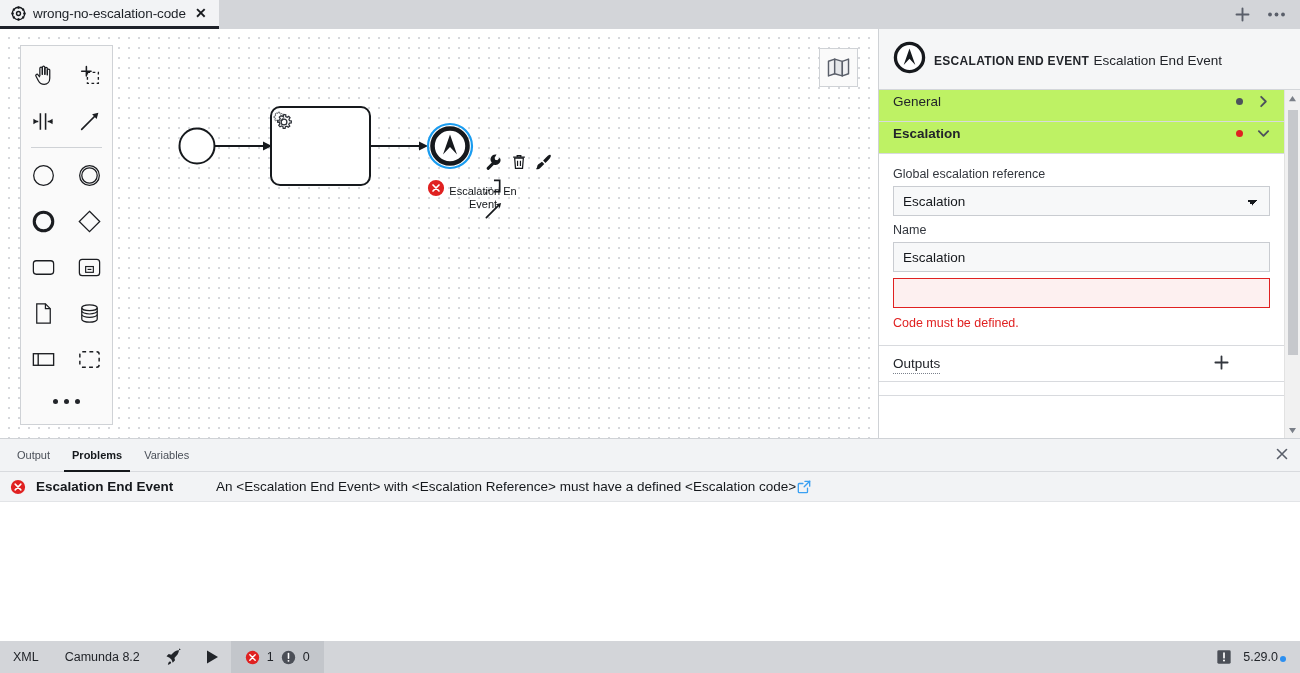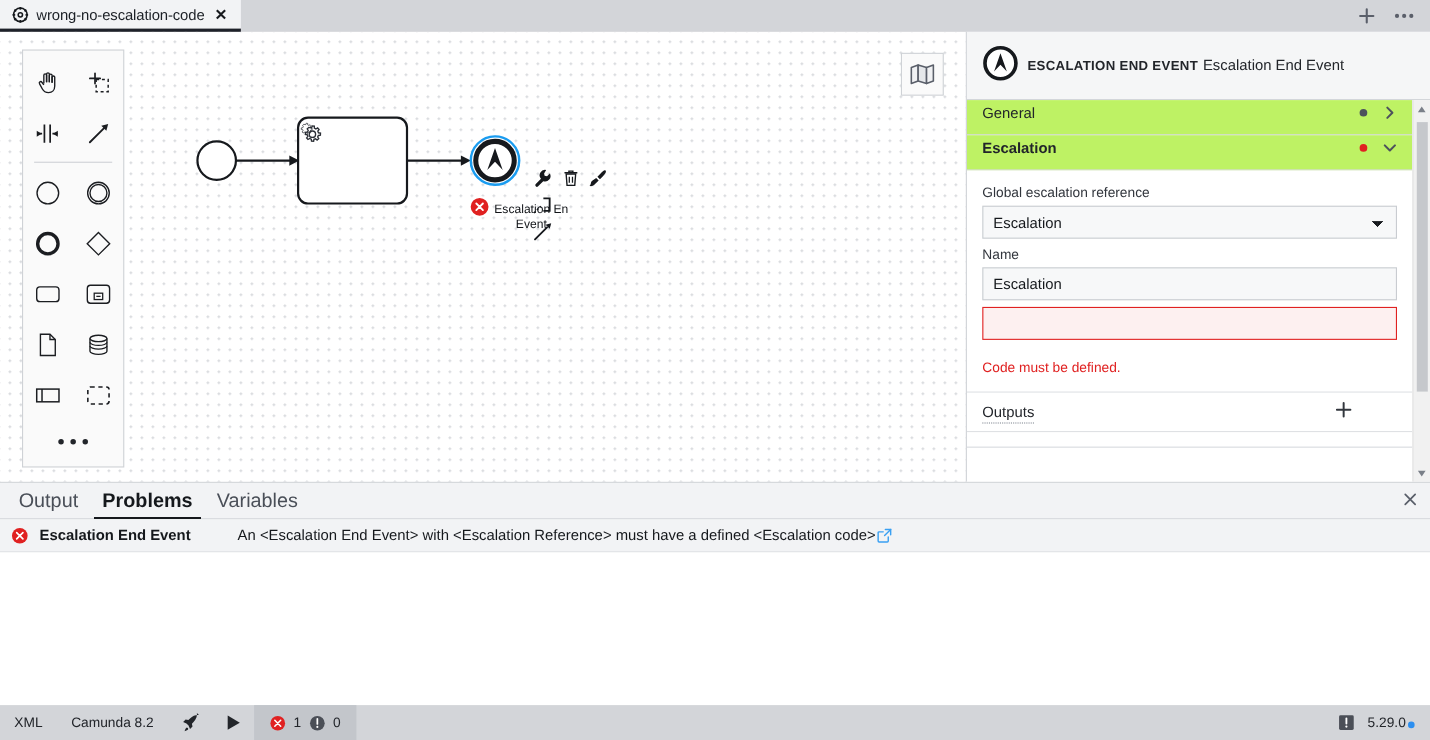--- a/index.html
+++ b/index.html
@@ -137,21 +137,21 @@
     -webkit-appearance: none; appearance: none;
     background-image:
       linear-gradient(45deg, transparent 50%, #16191d 50%),
       linear-gradient(135deg, #16191d 50%, transparent 50%);
     background-position: calc(100% - 17px) 13px, calc(100% - 12px) 13px;
     background-size: 5.5px 5.5px, 5.5px 5.5px;
     background-repeat: no-repeat;
     padding-right: 28px;
   }
   .ctl.error { border: 1px solid #e02121; background: #fdf0f0; }
-  .err-msg { font-size: 12.5px; color: #e02121; margin-top: 17px; line-height: 16px; }
+  .err-msg { font-size: 12.5px; color: #e02121; margin-top: 7px; line-height: 16px; }
 
   .outputs-row {
     display: flex; align-items: center; height: 36px; padding: 0 14px;
     border-bottom: 1px solid #d8dade; background: #fff;
   }
   .outputs-label {
     font-size: 13.5px; color: #22252a; flex: 1 1 auto;
     border-bottom: 1px dotted #7b818c; align-self: center; line-height: 19px;
     cursor: help; width: fit-content; flex: 0 0 auto;
   }
@@ -167,21 +167,21 @@
   
   .bottom {
     position: absolute; top: 438px; left: 0; width: 1300px; height: 203px;
     background: #ffffff; border-top: 1px solid #cfd2d6;
   }
   .bp-tabs {
     display: flex; align-items: center; height: 33px; background: #f2f3f5;
     border-bottom: 1px solid #d8dade; padding-left: 6px; position: relative;
   }
   .bp-tab {
-    font-size: 18px; color: #4a4f58; padding: 0 8px; height: 33px;
+    font-size: 11px; color: #4a4f58; padding: 0 8px; height: 33px;
     display: flex; align-items: center; cursor: pointer; margin: 0 3px;
   }
   .bp-tab.active { color: #15181c; font-weight: 700; box-shadow: inset 0 -2px 0 0 #15181c; }
   .bp-close { position: absolute; right: 12px; color: #5a5f6a; cursor: pointer; font-size: 13px; }
   .prob-row {
     display: flex; align-items: center; height: 30px; background: #f2f3f5;
     border-bottom: 1px solid #e2e4e7; padding-left: 10px; gap: 10px;
   }
   .prob-title { font-size: 13.5px; font-weight: 700; color: #15181c; width: 170px; }
   .prob-msg { font-size: 13.5px; color: #15181c; display: flex; align-items: center; gap: 1px; }

